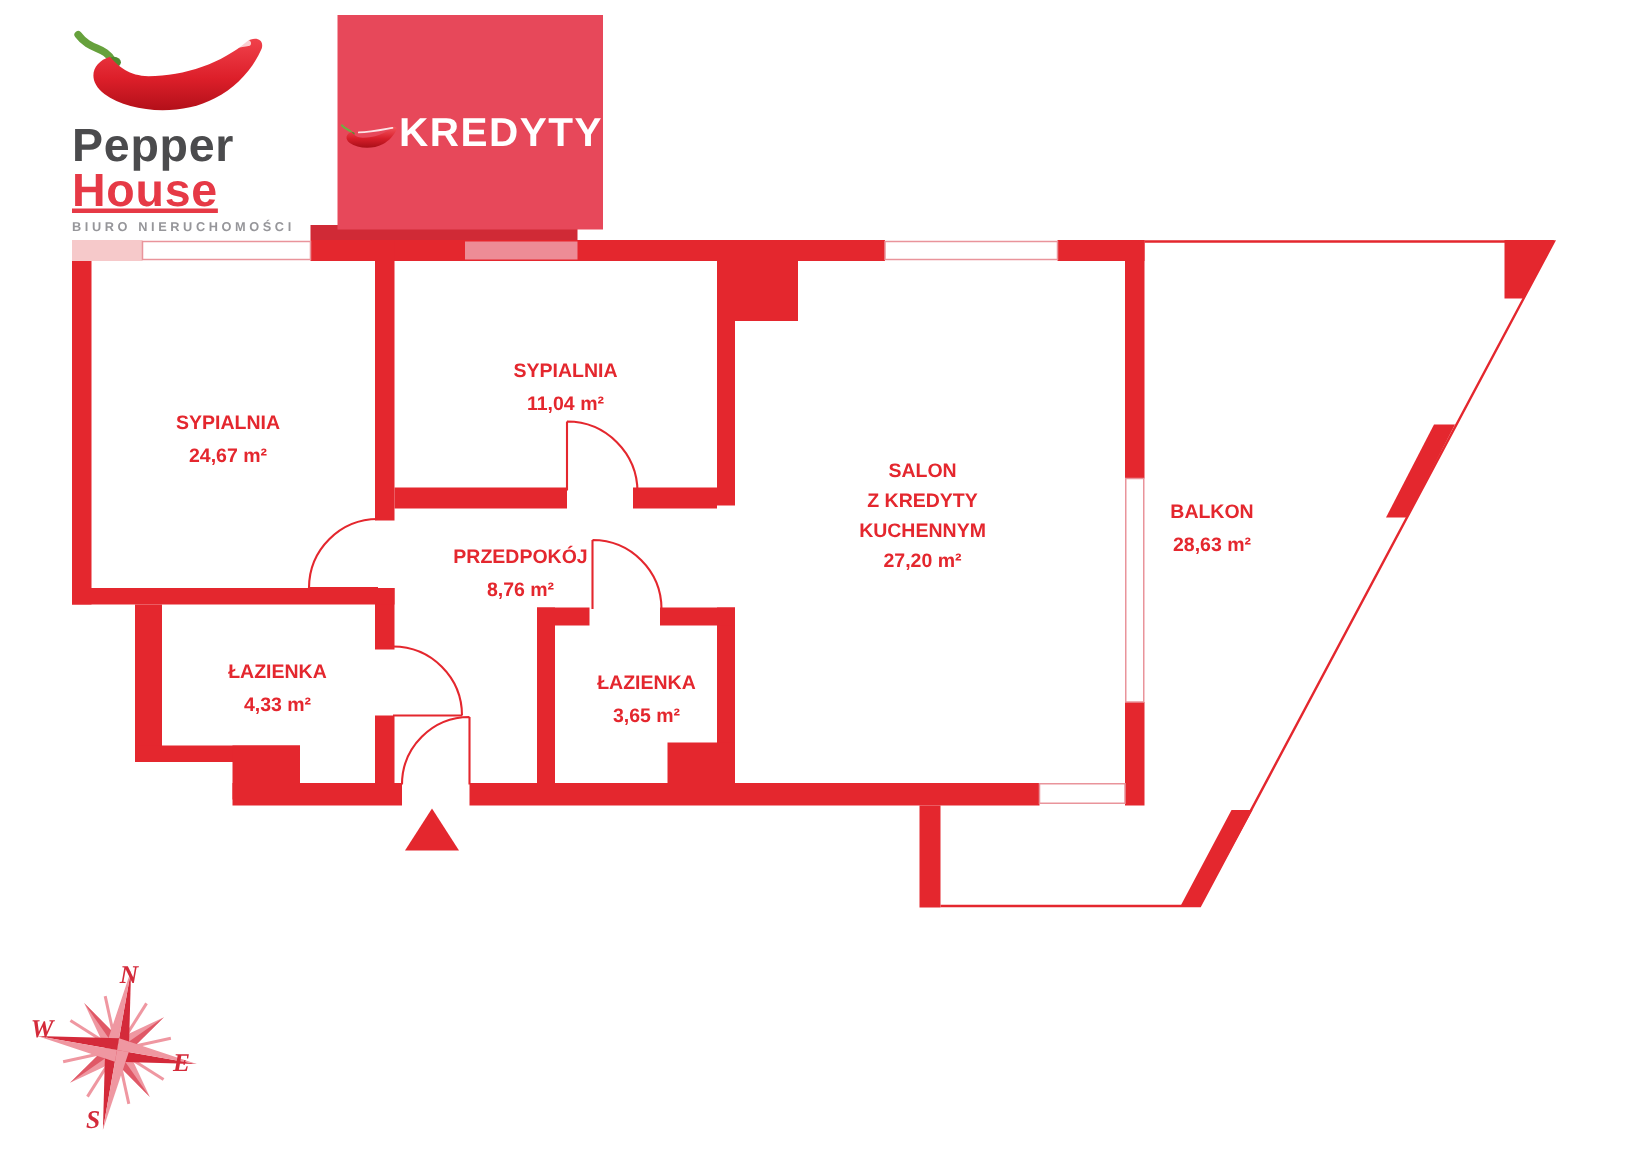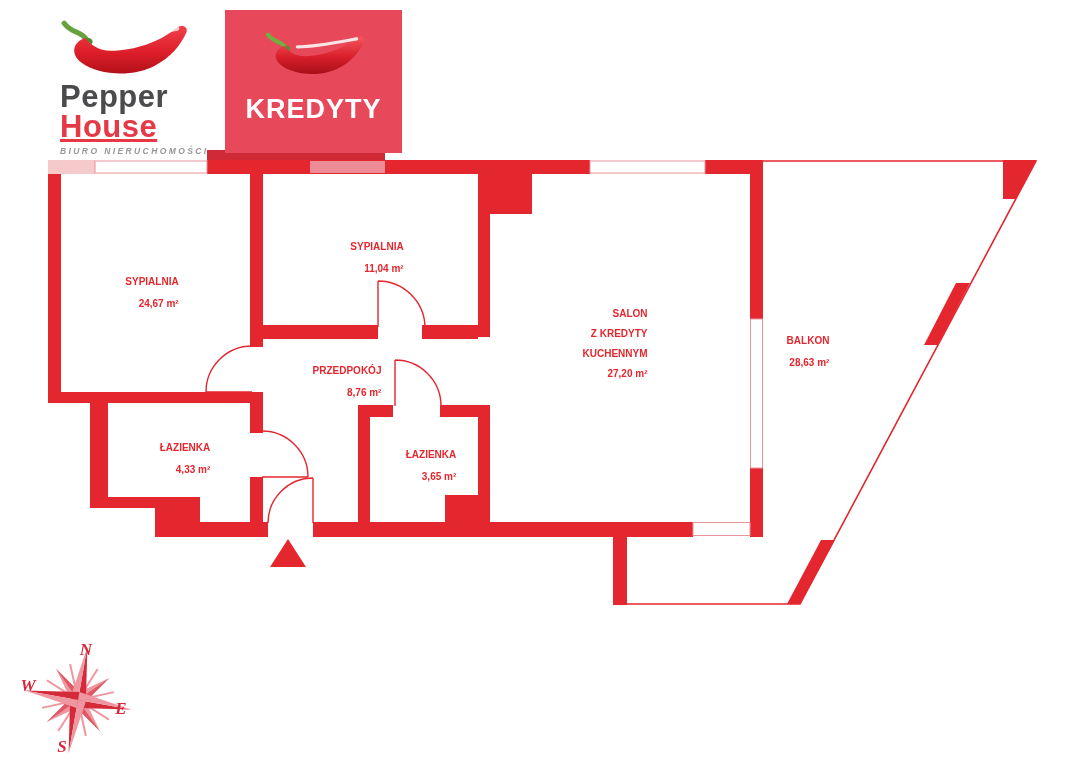--- a/index.html
+++ b/index.html
@@ -22,32 +22,32 @@
   .wall{fill:var(--plan_red);}
   .pinkblock{fill:var(--light_pink);}
   .midpink{fill:var(--window_pink);}
   .shadowstrip{fill:var(--banner_shadow);}
   .win{fill:#ffffff;stroke:var(--outline_pink);stroke-width:1;}
   .thin{stroke:var(--plan_red);stroke-width:1.6;fill:none;}
   .door{stroke:var(--plan_red);stroke-width:1.4;fill:none;}
   .rail{fill:var(--plan_red);}
   .tri{fill:var(--plan_red);}
 
-  .room-label{position:absolute;z-index:3;transform:translateX(-50%);text-align:right;
-      color:var(--plan_red);font-weight:700;font-size:10px;line-height:22px;white-space:nowrap;}
+  .room-label{position:absolute;z-index:3;transform:translateX(-50%);text-align:center;
+      color:var(--plan_red);font-weight:700;font-size:13px;line-height:22px;white-space:nowrap;}
   .room-label.tight div{line-height:20px;}
 
-  .logo{position:absolute;left:48px;top:14px;width:140px;z-index:4;margin-left:12px;}
+  .logo{position:absolute;left:48px;top:14px;width:140px;z-index:4;}
   .logo-pepper{display:block;margin-left:-6px;}
   .logo-line1{font-size:31px;font-weight:800;color:var(--logo_gray);line-height:30px;letter-spacing:0.5px;}
   .logo-line2{font-size:31px;font-weight:800;color:var(--logo_red);line-height:30px;letter-spacing:0.5px;text-decoration:underline;}
-  .logo-sub{margin-top:4px;font-size:8.5px;font-weight:700;color:var(--subtitle_gray);letter-spacing:2.4px;white-space:nowrap;font-style:italic;}
+  .logo-sub{margin-top:4px;font-size:8.5px;font-weight:700;color:var(--subtitle_gray);letter-spacing:2.4px;white-space:nowrap;}
 
   .banner{position:absolute;left:225px;top:10px;width:177px;height:143px;background:var(--banner_red);
-      z-index:4;display:flex;flex-direction:column;align-items:center;}
+      z-index:4;display:flex;align-items:center;}
   .banner-pepper{margin-top:18px;}
   .banner-label{margin-top:14px;color:#fff;font-size:27px;font-weight:800;letter-spacing:1px;}
 
   .compass{position:absolute;left:6px;top:628px;z-index:2;}
   .compass-letter{position:absolute;z-index:3;transform:translate(-50%,-50%);
       font-family:"Liberation Serif",serif;font-style:italic;font-weight:700;
       font-size:17px;color:var(--compass_red);}
 </style>
 </head>
 <body>

